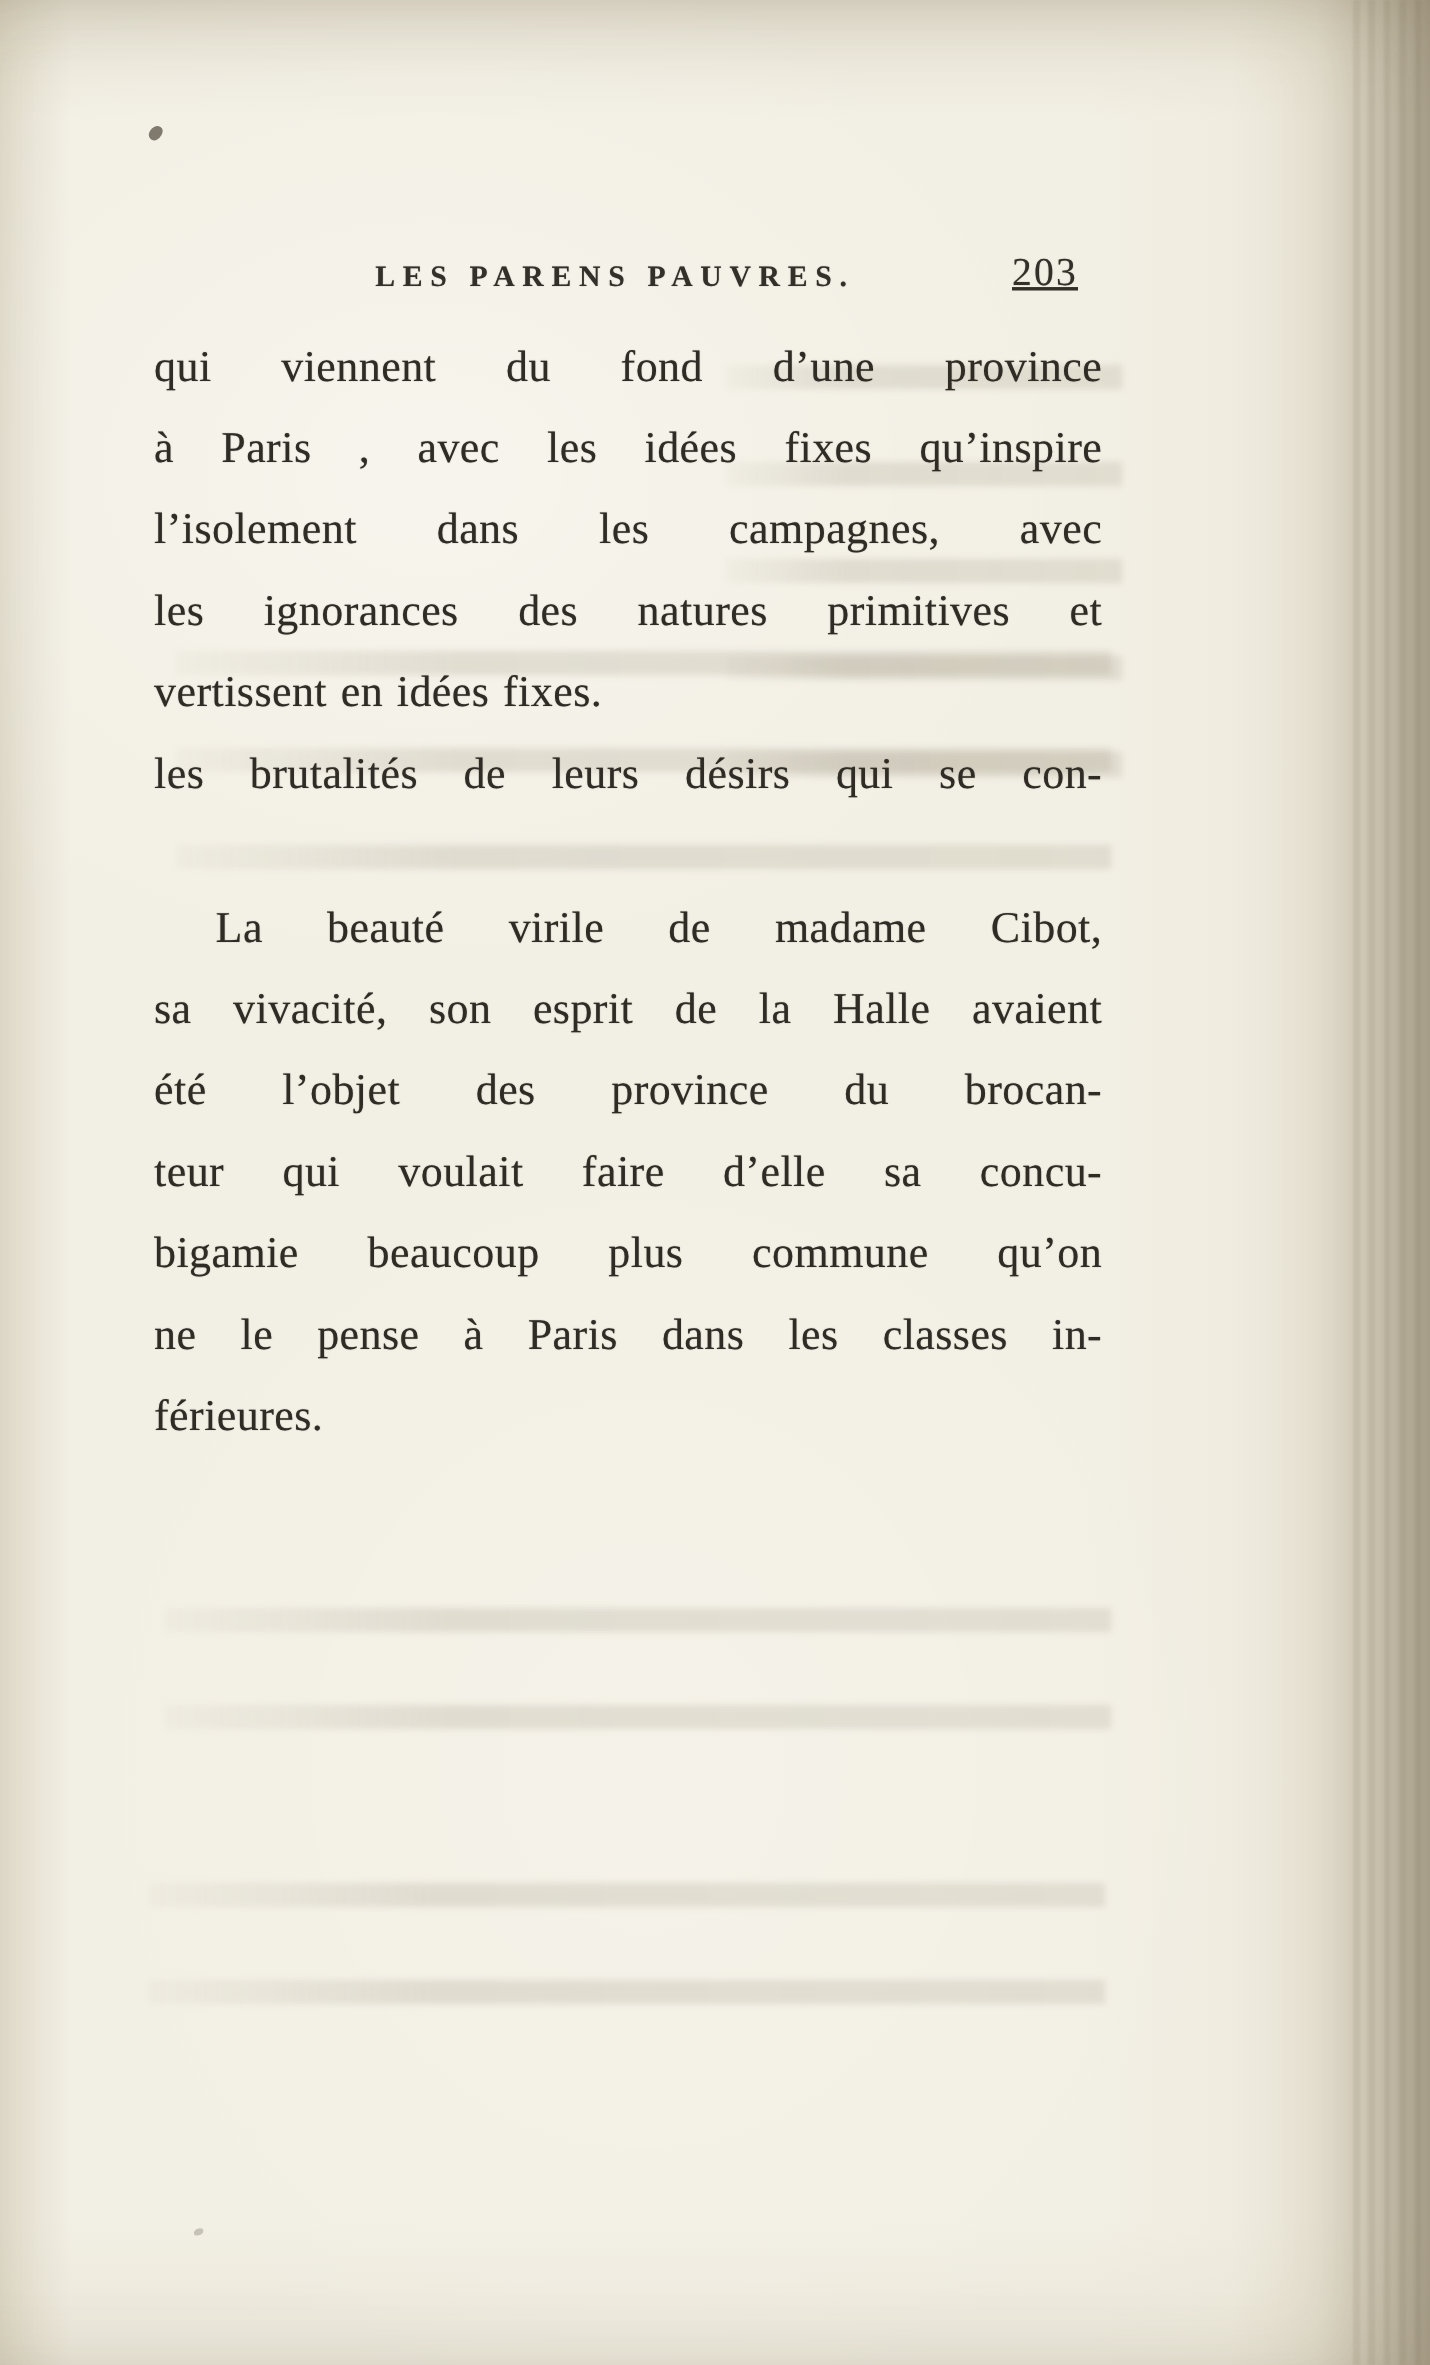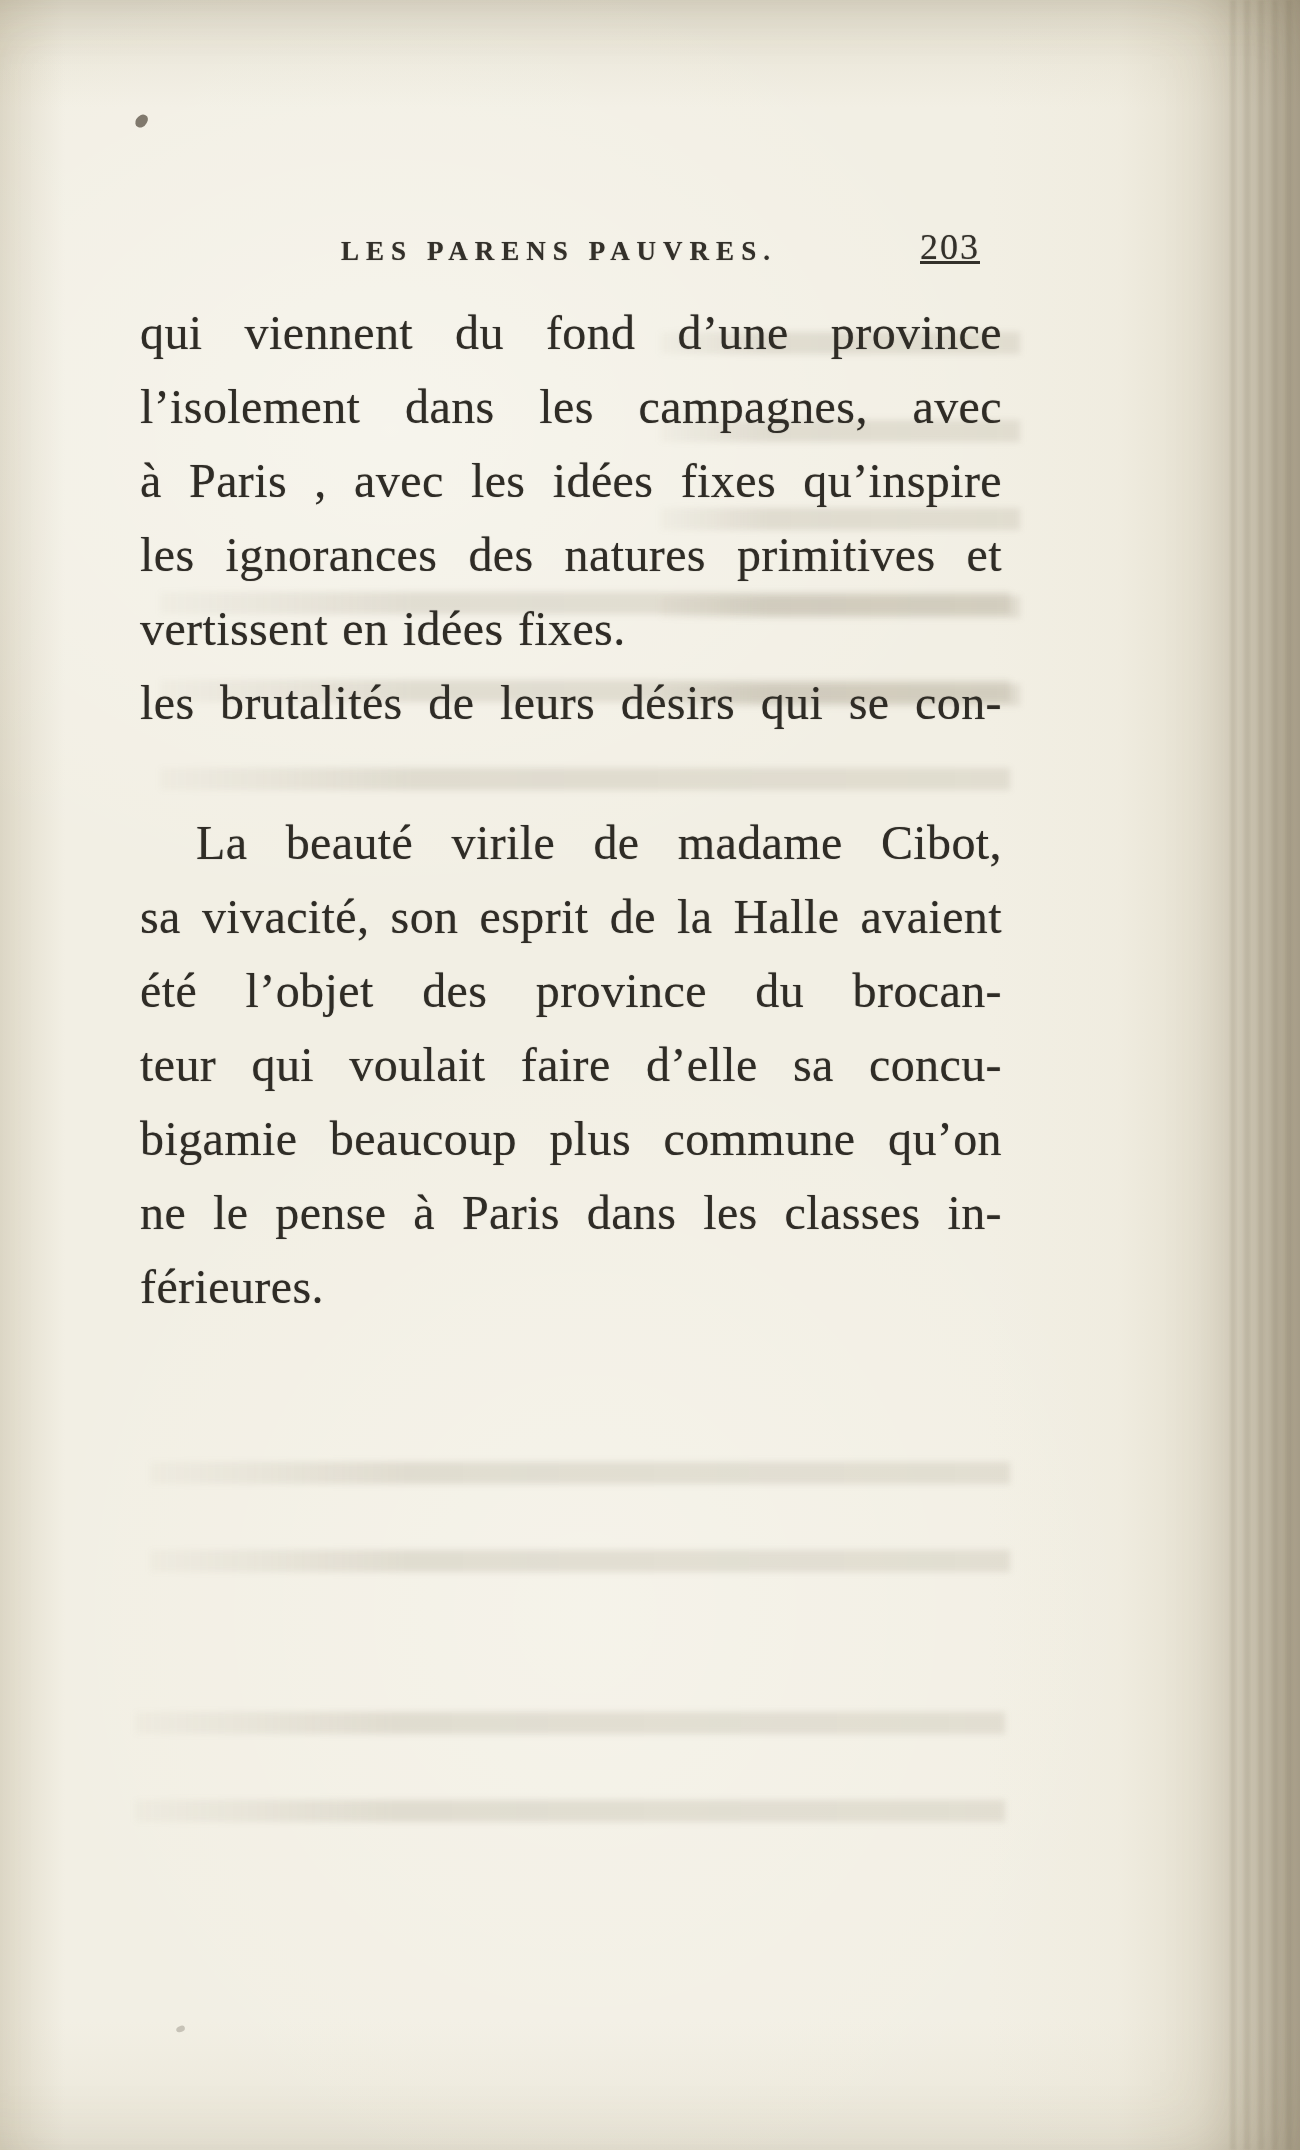--- a/index.html
+++ b/index.html
@@ -77,21 +77,21 @@
 
   
   .text-column {
     position: absolute;
     left: 140px; top: 296px;
     width: 862px;
     z-index: 3;
   }
   .paragraph + .paragraph { margin-top: 66px; }
   .line {
-    font-size: 48px;
+    font-size: 40px;
     line-height: 74px;
     color: #2f2c26;
     letter-spacing: 0.4px;
     word-spacing: 2px;
     text-align: justify;
     text-align-last: justify;
     text-shadow: 0 0 1px rgba(47,44,38,0.55);
     white-space: normal;
   }
   .line.last { text-align-last: left; }
@@ -152,22 +152,22 @@
   <div class="edge-streak"></div>
 
   <div class="page-header">
     <span class="running-title">LES PARENS PAUVRES.</span>
     <span class="page-number">203</span>
   </div>
 
   <div class="text-column" id="page-body">
       <div class="paragraph">
         <div class="line first">qui viennent du fond d’une province</div>
+        <div class="line">à Paris , avec les idées fixes qu’inspire</div>
         <div class="line">l’isolement dans les campagnes, avec</div>
-        <div class="line">à Paris , avec les idées fixes qu’inspire</div>
         <div class="line">les ignorances des natures primitives et</div>
         <div class="line last">vertissent en idées fixes.</div>
         <div class="line">les brutalités de leurs désirs qui se con-</div>
       </div>
       <div class="paragraph indent">
         <div class="line first">La beauté virile de madame Cibot,</div>
         <div class="line">sa vivacité, son esprit de la Halle avaient</div>
         <div class="line">été l’objet des province du brocan-</div>
         <div class="line">teur qui voulait faire d’elle sa concu-</div>
         <div class="line">bigamie beaucoup plus commune qu’on</div>

